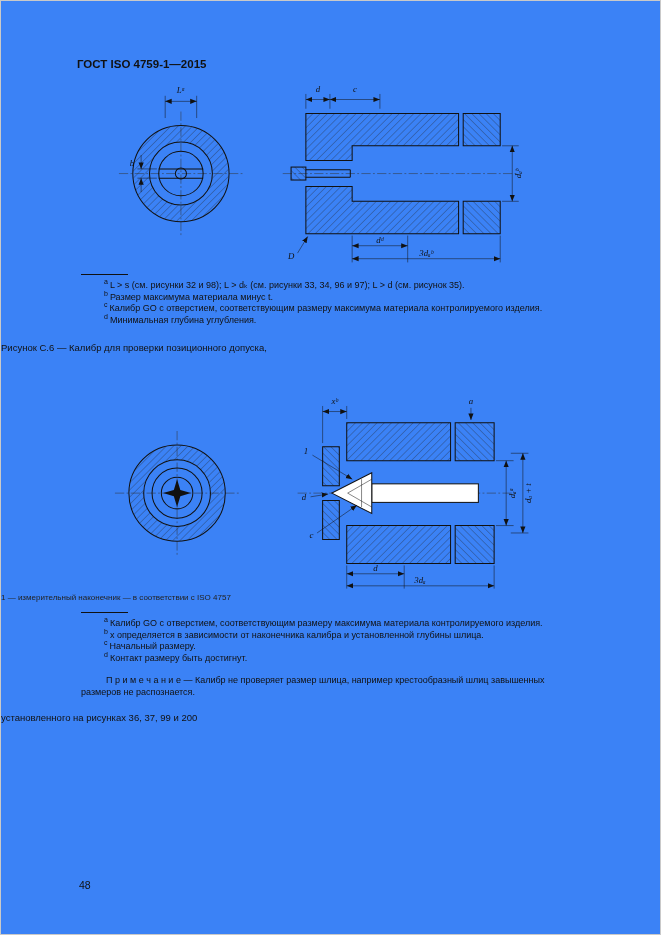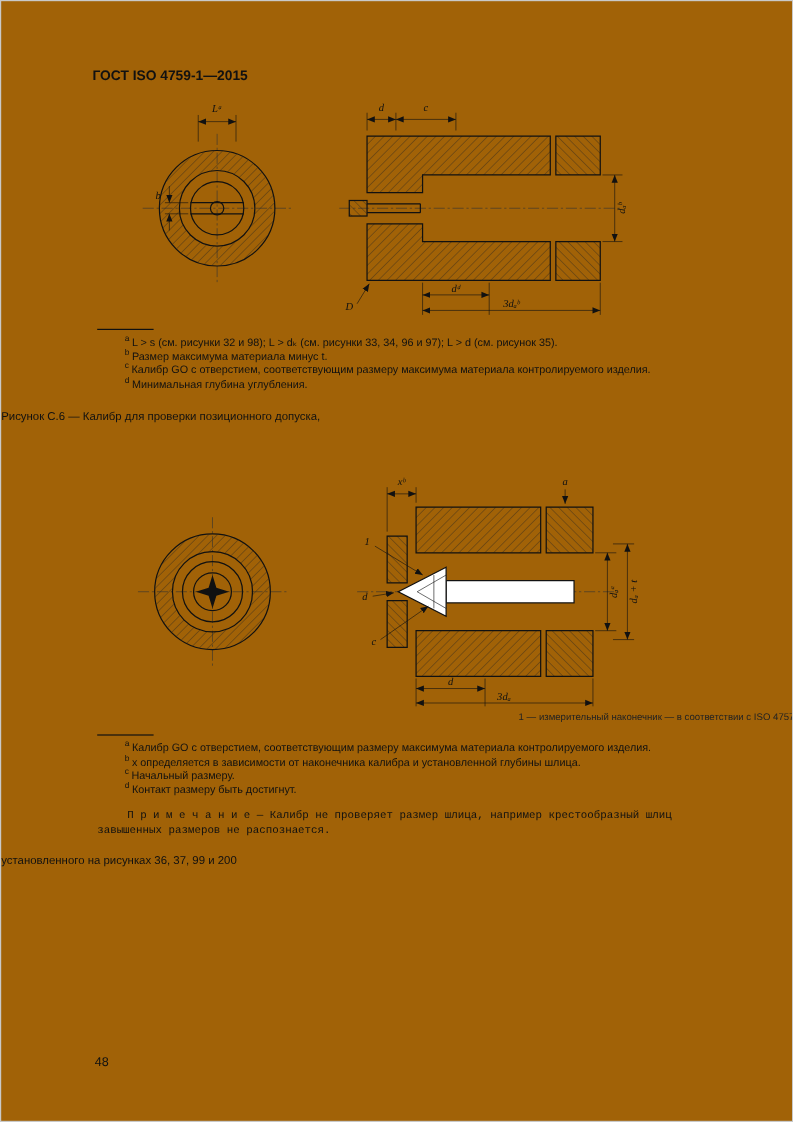--- a/index.html
+++ b/index.html
@@ -1,28 +1,28 @@
 <!DOCTYPE html>
 <html><head>
 <meta charset="utf-8">
 <style>
   html,body{margin:0;padding:0;background:#ffffff;}
   .page{
-    position:relative;width:661px;height:935px;background:#a16207;
+    position:relative;width:661px;height:935px;background:#3b82f6;
     box-sizing:border-box;border:1px solid #c9c9c9;overflow:hidden;
     font-family:"Liberation Sans","DejaVu Sans",sans-serif;color:#111;padding-left:20px;
   }
   .hdr{position:absolute;left:76px;top:57px;font-size:11.5px;font-weight:bold;}
   .fig{position:absolute;}
   .sep{position:absolute;left:80px;width:47px;border-top:1px solid #111;height:0;}
   .footnotes{position:absolute;left:80px;width:505px;font-size:9px;line-height:11.5px;}
   .footnote{padding-left:23px;}
   .fm{font-size:7px;vertical-align:super;line-height:0;margin-right:2px;}
   .caption{position:absolute;left:0;width:661px;text-align:left;font-size:9.5px;line-height:13px;}
-  .legend{position:absolute;left:0;width:661px;text-align:right;font-size:8px;color:#222;}
+  .legend{position:absolute;left:0;width:661px;text-align:left;font-size:8px;color:#222;}
   .note{position:absolute;left:80px;width:505px;font-size:9px;line-height:11.5px;text-indent:25px;}
   .pagenum{position:absolute;left:78px;top:838px;font-size:10.5px;margin-top:40px;}
   
   .ln{stroke:#111;stroke-width:1.1;fill:none;}
   .lnh{stroke:#111;stroke-width:1.1;}
   .lnw{stroke:#111;stroke-width:1.1;fill:#fff;}
   .tn{stroke:#111;stroke-width:0.55;fill:none;}
   .cl{stroke:#333;stroke-width:0.55;fill:none;stroke-dasharray:10 2.5 2 2.5;}
   .dim{font:italic 9.5px "Liberation Serif","DejaVu Serif",serif;fill:#111;}
 </style>
@@ -224,21 +224,21 @@
       <sup class="fm">b</sup><span>x определяется в зависимости от наконечника калибра и установленной глубины шлица.</span>
     </div>
     <div class="footnote">
       <sup class="fm">c</sup><span>Начальный размеру.</span>
     </div>
     <div class="footnote">
       <sup class="fm">d</sup><span>Контакт размеру быть достигнут.</span>
     </div>
   </div>
 
-  <div class="note" style="top:674px;font-family:Liberation Mono, monospace;">П р и м е ч а н и е — Калибр не проверяет размер шлица, например крестообразный шлиц завышенных размеров не распознается.</div>
+  <div class="note" style="top:674px;">П р и м е ч а н и е — Калибр не проверяет размер шлица, например крестообразный шлиц завышенных размеров не распознается.</div>
 
   <div class="caption" style="top:710px;">
     <div>установленного на рисунках 36, 37, 99 и 200</div>
   </div>
 
   <div class="pagenum">48</div>
 
 </div>
 
 </body></html>

